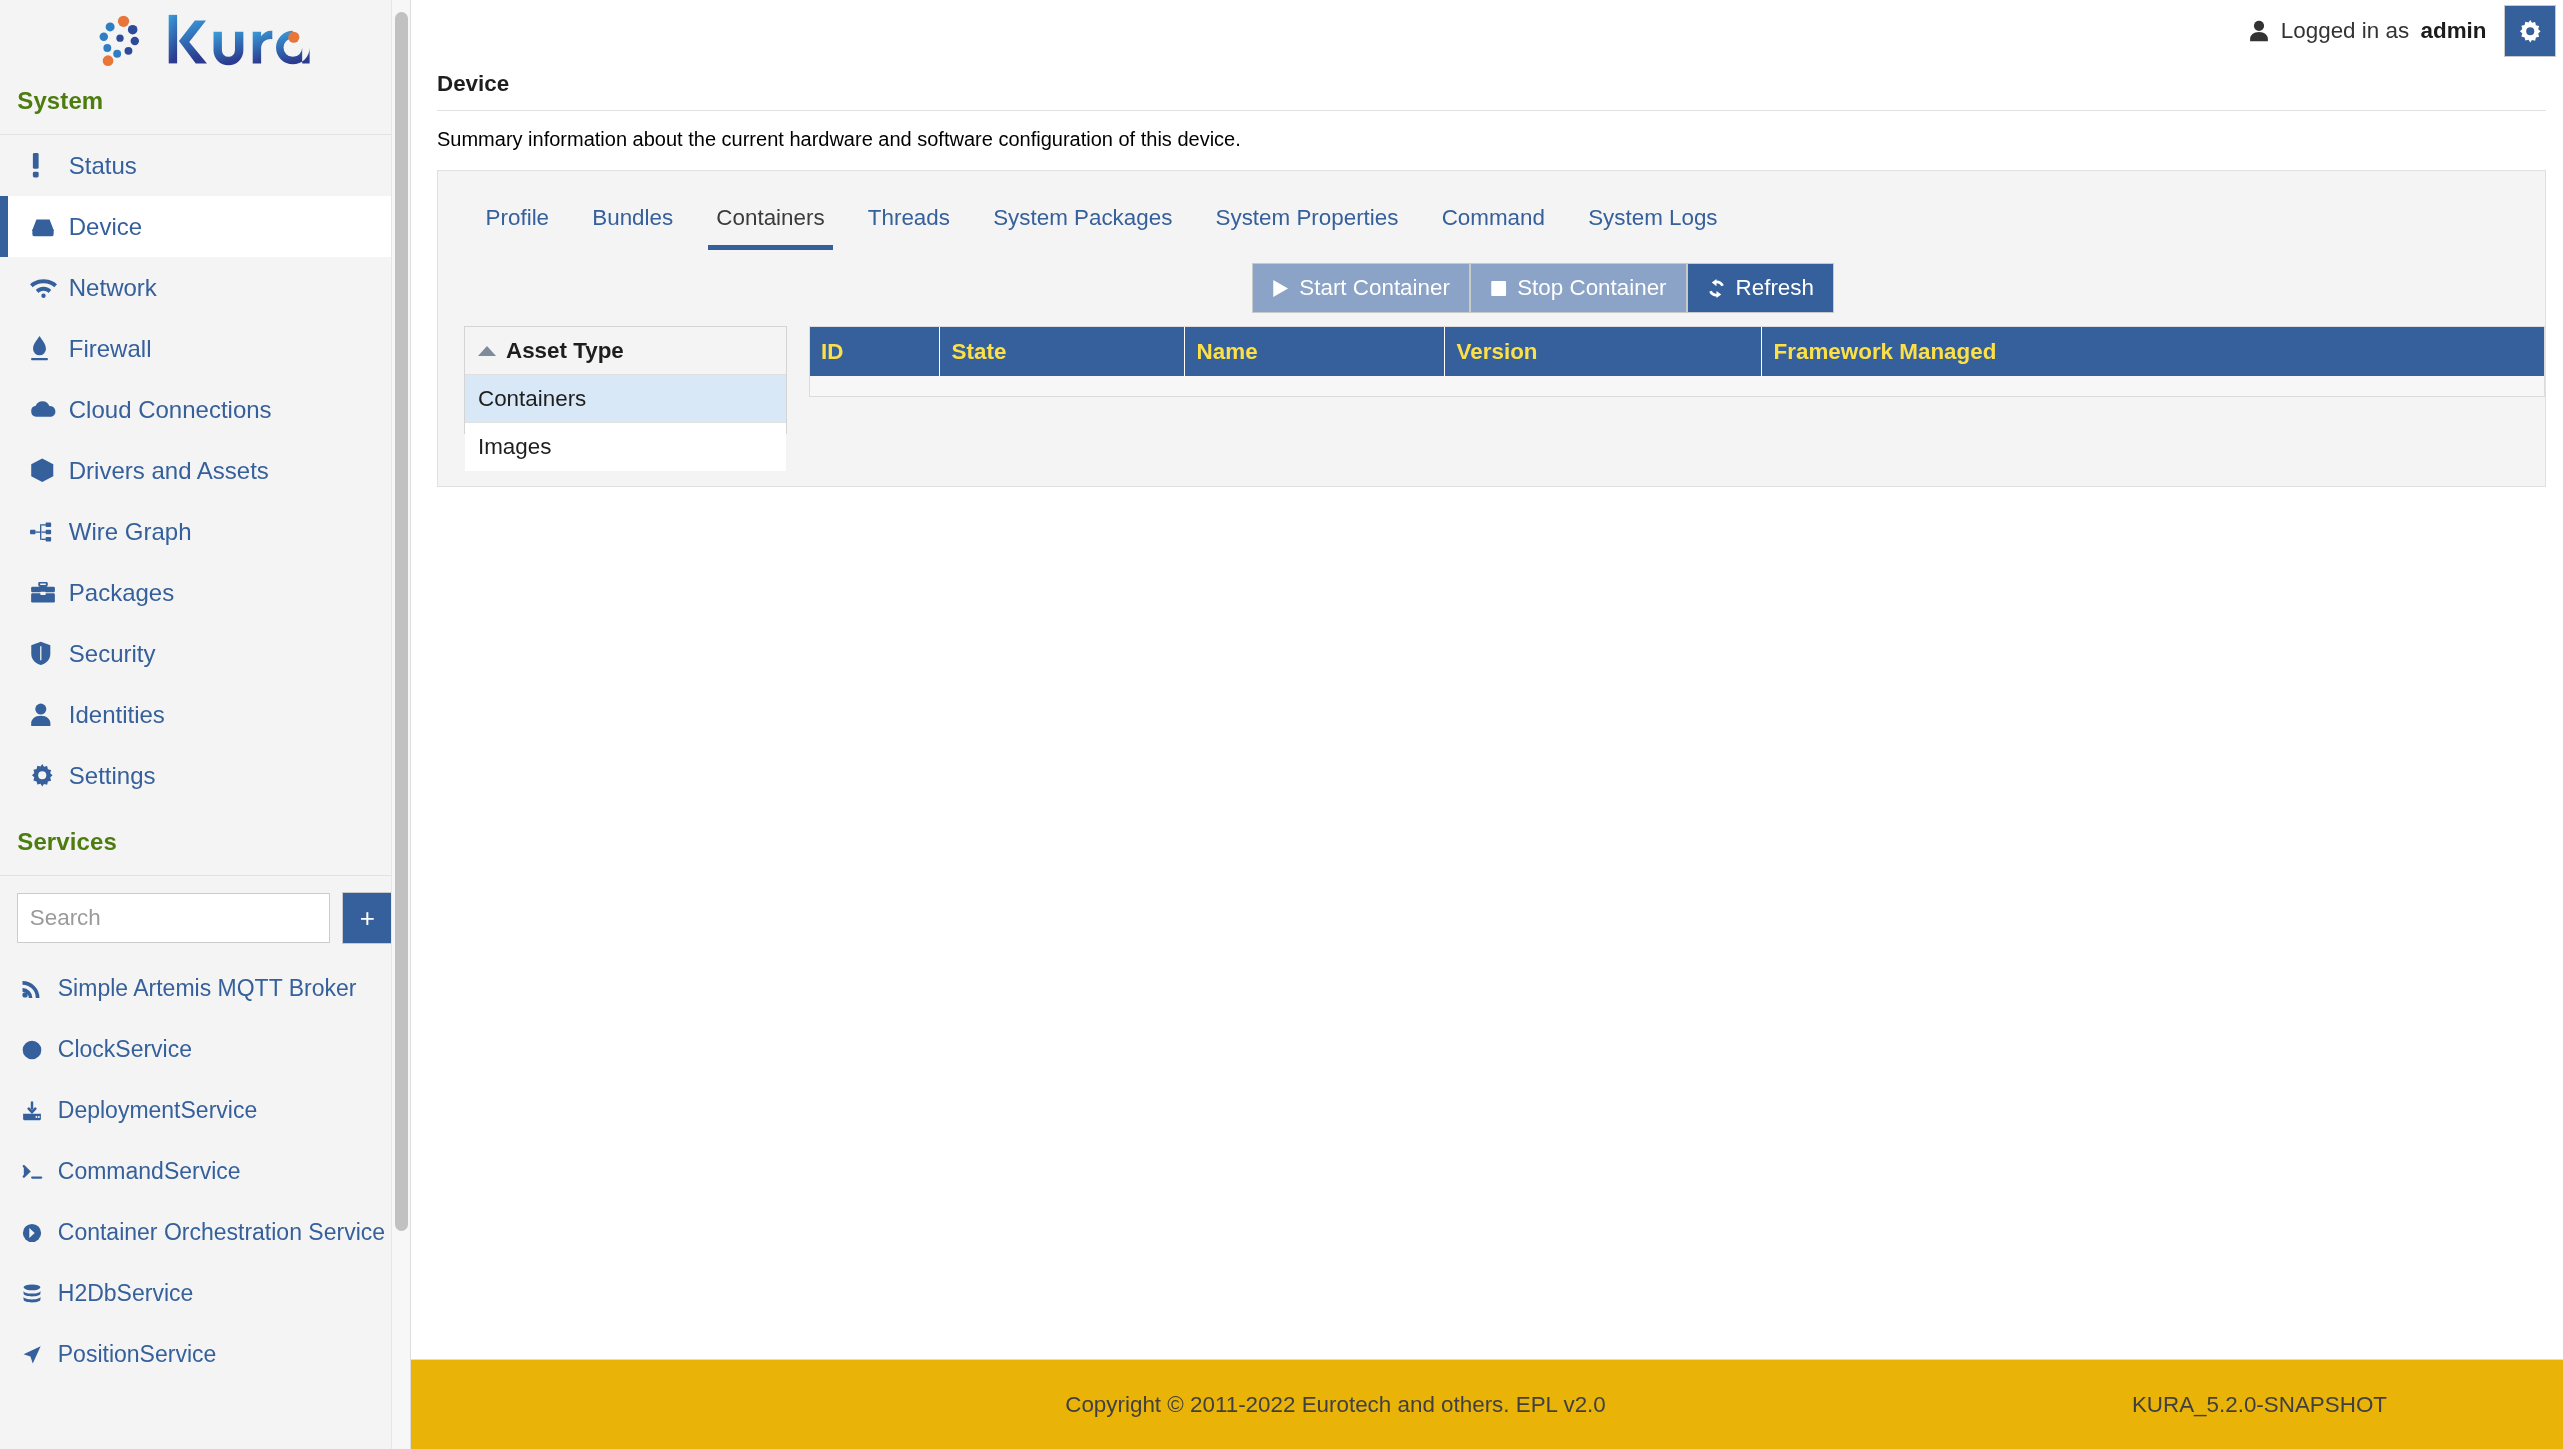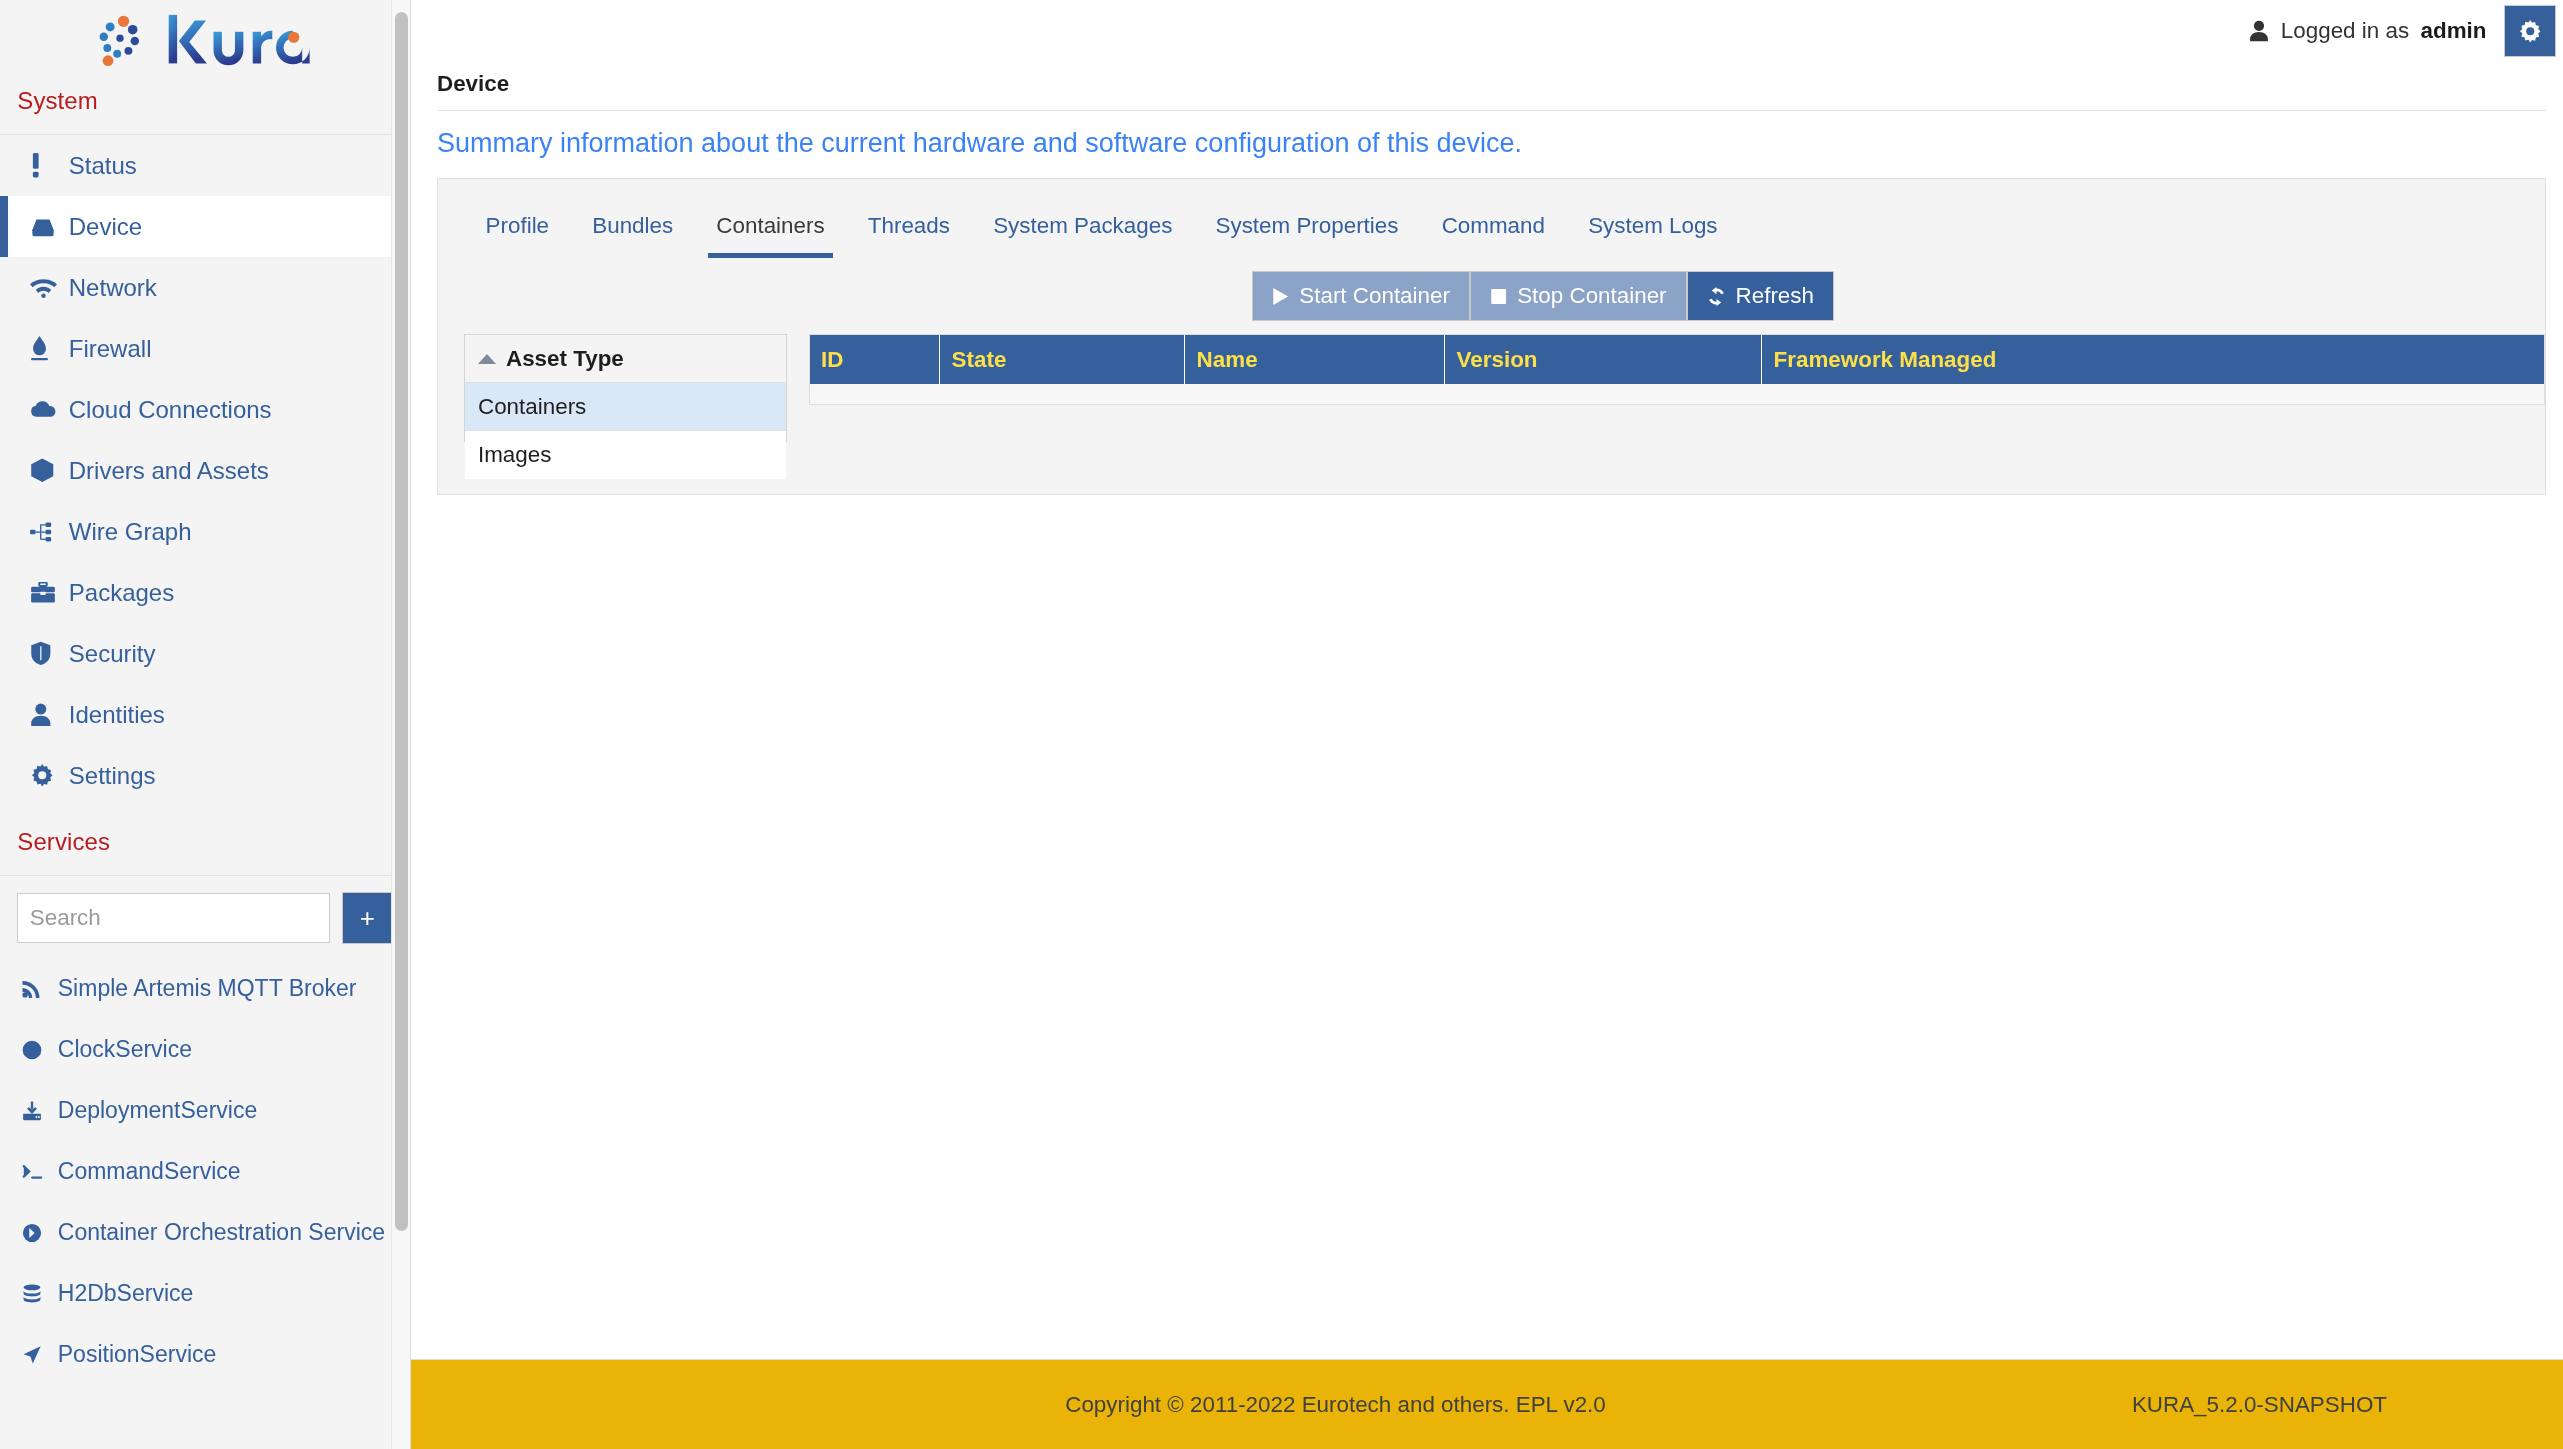--- a/index.html
+++ b/index.html
@@ -37,22 +37,22 @@
     align-items: center;
     justify-content: center;
     background: #f4f4f4;
   }
   .logo-wrap { display: flex; align-items: center; gap: 11.5px; }
   .logo-dots { width: 62px; height: 62px; }
   .logo-text { height: 56px; }
 
   .section-head {
     font-size: 24px;
-    font-weight: normal;
-    color: #b91c1c;
+    font-weight: bold;
+    color: #4d7c0f;
     padding: 5.8px 0 19px 17.3px;
     letter-spacing: 0.1px;
   }
   .section-head.services {
     padding-top: 21.6px;
     padding-bottom: 19px;
     border-bottom: 1.4px solid #e2e2e2;
   }
   .divider-line { height: 1.4px; background: #e2e2e2; width: 100%; }
 
@@ -208,22 +208,22 @@
     font-weight: bold;
     color: #1e1e1e;
     padding: 8.7px 0 13px 0;
   }
   .hr {
     height: 1.4px;
     background: #e2e2e2;
     width: 100%;
   }
   .page-sub {
-    font-size: 27px;
-    color: #3b82f6;
+    font-size: 20px;
+    color: #000000;
     padding: 17.3px 0 19px 0;
   }
 
   .panel {
     border: 1.4px solid #e0e0e0;
     background: #f4f4f4;
     width: 100%;
     height: 317px;
   }
 

